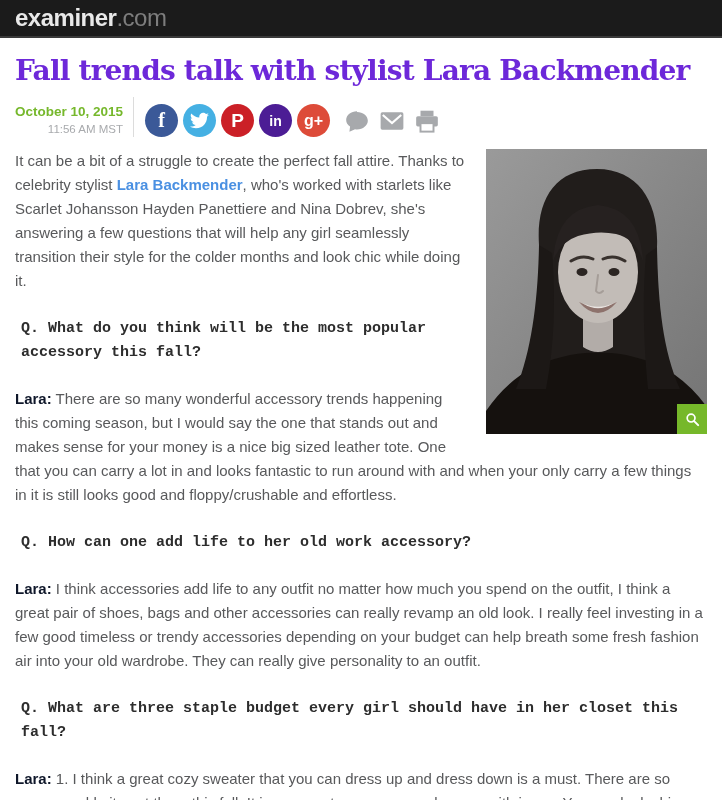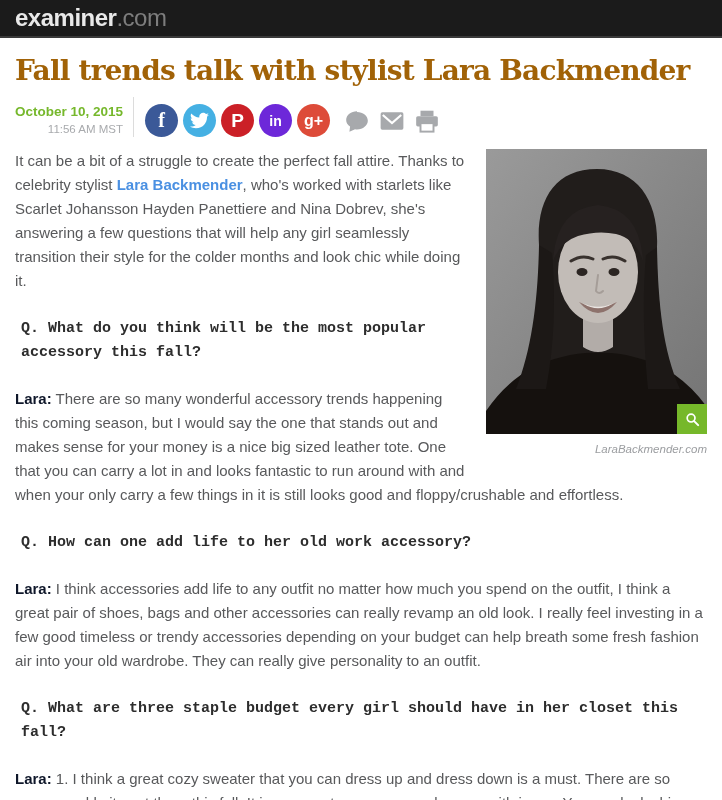--- a/index.html
+++ b/index.html
@@ -12,21 +12,21 @@
   .topbar {
     background: #1b1b1b; height: 38px; display: flex; align-items: center;
     padding: 0 15px; border-bottom: 2px solid #3a3a3a;
   }
   .logo { font-size: 24px; font-weight: bold; letter-spacing: -0.5px; cursor: pointer; line-height: 1; }
   .logo-main { color: #e9e9e9; }
   .logo-suffix { color: #7d7d7d; font-weight: normal; }
   
   .content { padding: 0 15px; }
   h1.headline {
-    font-family: "DejaVu Serif", serif; font-weight: bold; color: #a16207;
+    font-family: "DejaVu Serif", serif; font-weight: bold; color: #6d28d9;
     font-size: 28px; letter-spacing: -0.8px; margin: 15px 0 9px; line-height: 1.25;
   }
   
   .meta-row { display: flex; align-items: flex-end; margin: 6px 0 12px; }
   .date-block { text-align: right; min-width: 98px; line-height: 1.3; }
   .date-line { color: #76b82c; font-weight: bold; font-size: 13.5px; }
   .time-line { color: #a8aaad; font-size: 11.5px; margin-top: 2px; }
   .meta-divider { width: 1px; height: 40px; background: #dcdcdc; margin: 0 11px 0 10px; }
   .social-row { display: flex; align-items: center; }
   .social-circle {
@@ -90,21 +90,21 @@
       <span class="social-circle" style="background:#45b0e3">
         <svg width="19" height="19" viewBox="0 0 24 24">
           <path fill="#fff" d="M23.9 4.6c-.9.4-1.8.7-2.8.8 1-.6 1.8-1.6 2.2-2.7-1 .6-2 1-3.1 1.2-.9-1-2.2-1.6-3.6-1.6-2.7 0-4.9 2.2-4.9 4.9 0 .4 0 .8.1 1.1C7.7 8.1 4.1 6.1 1.6 3.2c-.4.7-.7 1.6-.7 2.5 0 1.7.9 3.2 2.2 4.1-.8 0-1.6-.2-2.2-.6v.1c0 2.4 1.7 4.4 3.9 4.8-.4.1-.8.2-1.3.2-.3 0-.6 0-.9-.1.6 2 2.4 3.4 4.6 3.4-1.7 1.3-3.8 2.1-6.1 2.1-.4 0-.8 0-1.2-.1 2.2 1.4 4.8 2.2 7.6 2.2 9.1 0 14-7.5 14-14v-.6c1-.7 1.8-1.6 2.4-2.6z"></path>
         </svg>
       </span>
 
       <span class="social-circle" style="background:#cb2027">
         <span class="glyph-p">P</span>
       </span>
 
-      <span class="social-circle" style="background:#6d28d9">
+      <span class="social-circle" style="background:#4c1d95">
         <span class="glyph-in">in</span>
       </span>
 
       <span class="social-circle" style="background:#dd4b39">
         <span class="glyph-gp">g+</span>
       </span>
 
       <span class="gray-icon">
         <svg viewBox="0 0 24 24">
           <path fill="#a7a9ac" d="M12 3C6.5 3 2 6.6 2 11c0 2.5 1.4 4.7 3.6 6.1L5 22l5.2-2.4c.6.1 1.2.2 1.8.2 5.5 0 10-3.6 10-8s-4.5-8-10-8z"></path>
@@ -166,21 +166,20 @@
           <path d="M53 96 C52 150 46 200 30 240 L60 240 C68 200 70 150 66 104 Z" fill="#1c1816"></path>
           <path d="M171 98 C172 150 176 200 194 240 L162 240 C158 200 156 150 160 106 Z" fill="#1c1816"></path>
         </svg>
         <button class="zoom-btn">
           <svg width="17" height="17" viewBox="0 0 24 24">
             <circle cx="10" cy="10" r="5.5" fill="none" stroke="#ffffff" stroke-width="2.4"></circle>
             <line x1="14.6" y1="14.6" x2="20" y2="20" stroke="#ffffff" stroke-width="2.8" stroke-linecap="round"></line>
           </svg>
         </button>
       </div>
-      <figcaption>LaraBackmender.com</figcaption>
     </figure>
 
     <p class="intro"><span>It can be a bit of a struggle to create the perfect fall attire. Thanks to celebrity stylist </span><a class="inline-link">Lara Backmender</a><span>, who's worked with starlets like Scarlet Johansson Hayden Panettiere and Nina Dobrev, she's answering a few questions that will help any girl seamlessly transition their style for the colder months and look chic while doing it.</span></p>
 
     <h2 class="question">Q. What do you think will be the most popular accessory this fall?</h2>
     <p><span class="answer-label">Lara:</span><span> There are so many wonderful accessory trends happening this coming season, but I would say the one that stands out and makes sense for your money is a nice big sized leather tote. One that you can carry a lot in and looks fantastic to run around with and when your only carry a few things in it is still looks good and floppy/crushable and effortless.</span></p>
 
     <h2 class="question">Q. How can one add life to her old work accessory?</h2>
     <p><span class="answer-label">Lara:</span><span> I think accessories add life to any outfit no matter how much you spend on the outfit, I think a great pair of shoes, bags and other accessories can really revamp an old look. I really feel investing in a few good timeless or trendy accessories depending on your budget can help breath some fresh fashion air into your old wardrobe. They can really give personality to an outfit.</span></p>
 

